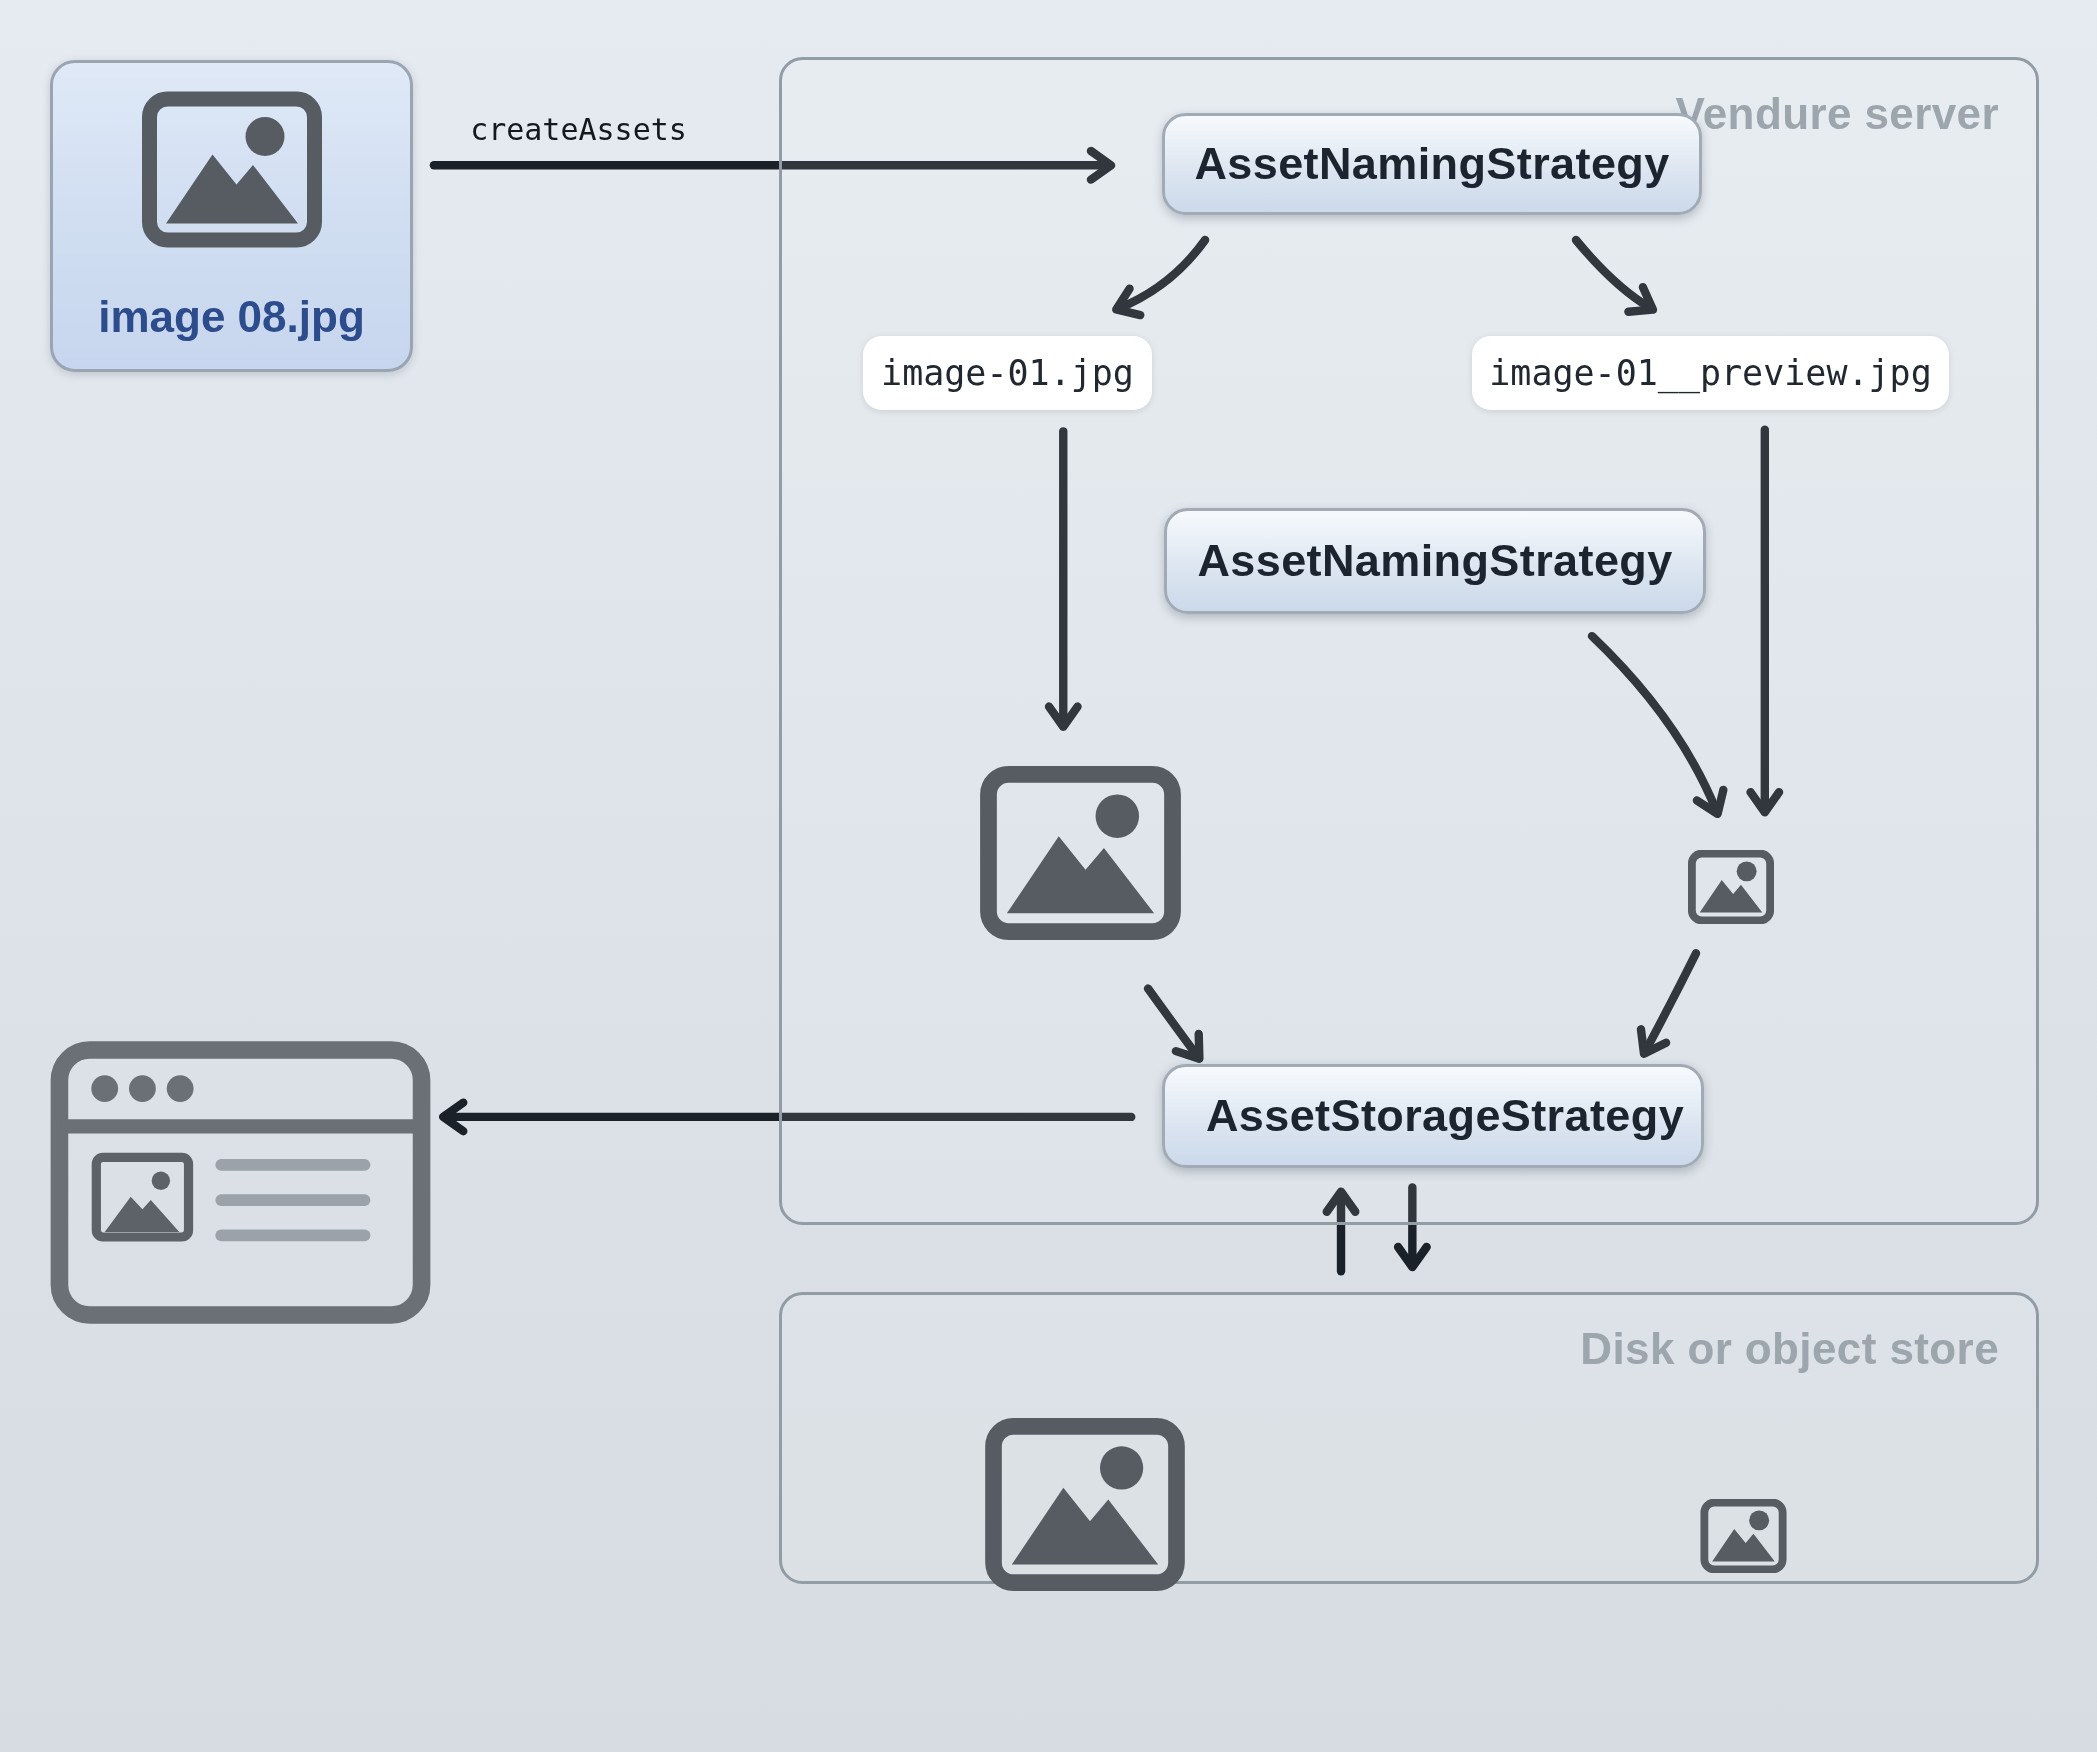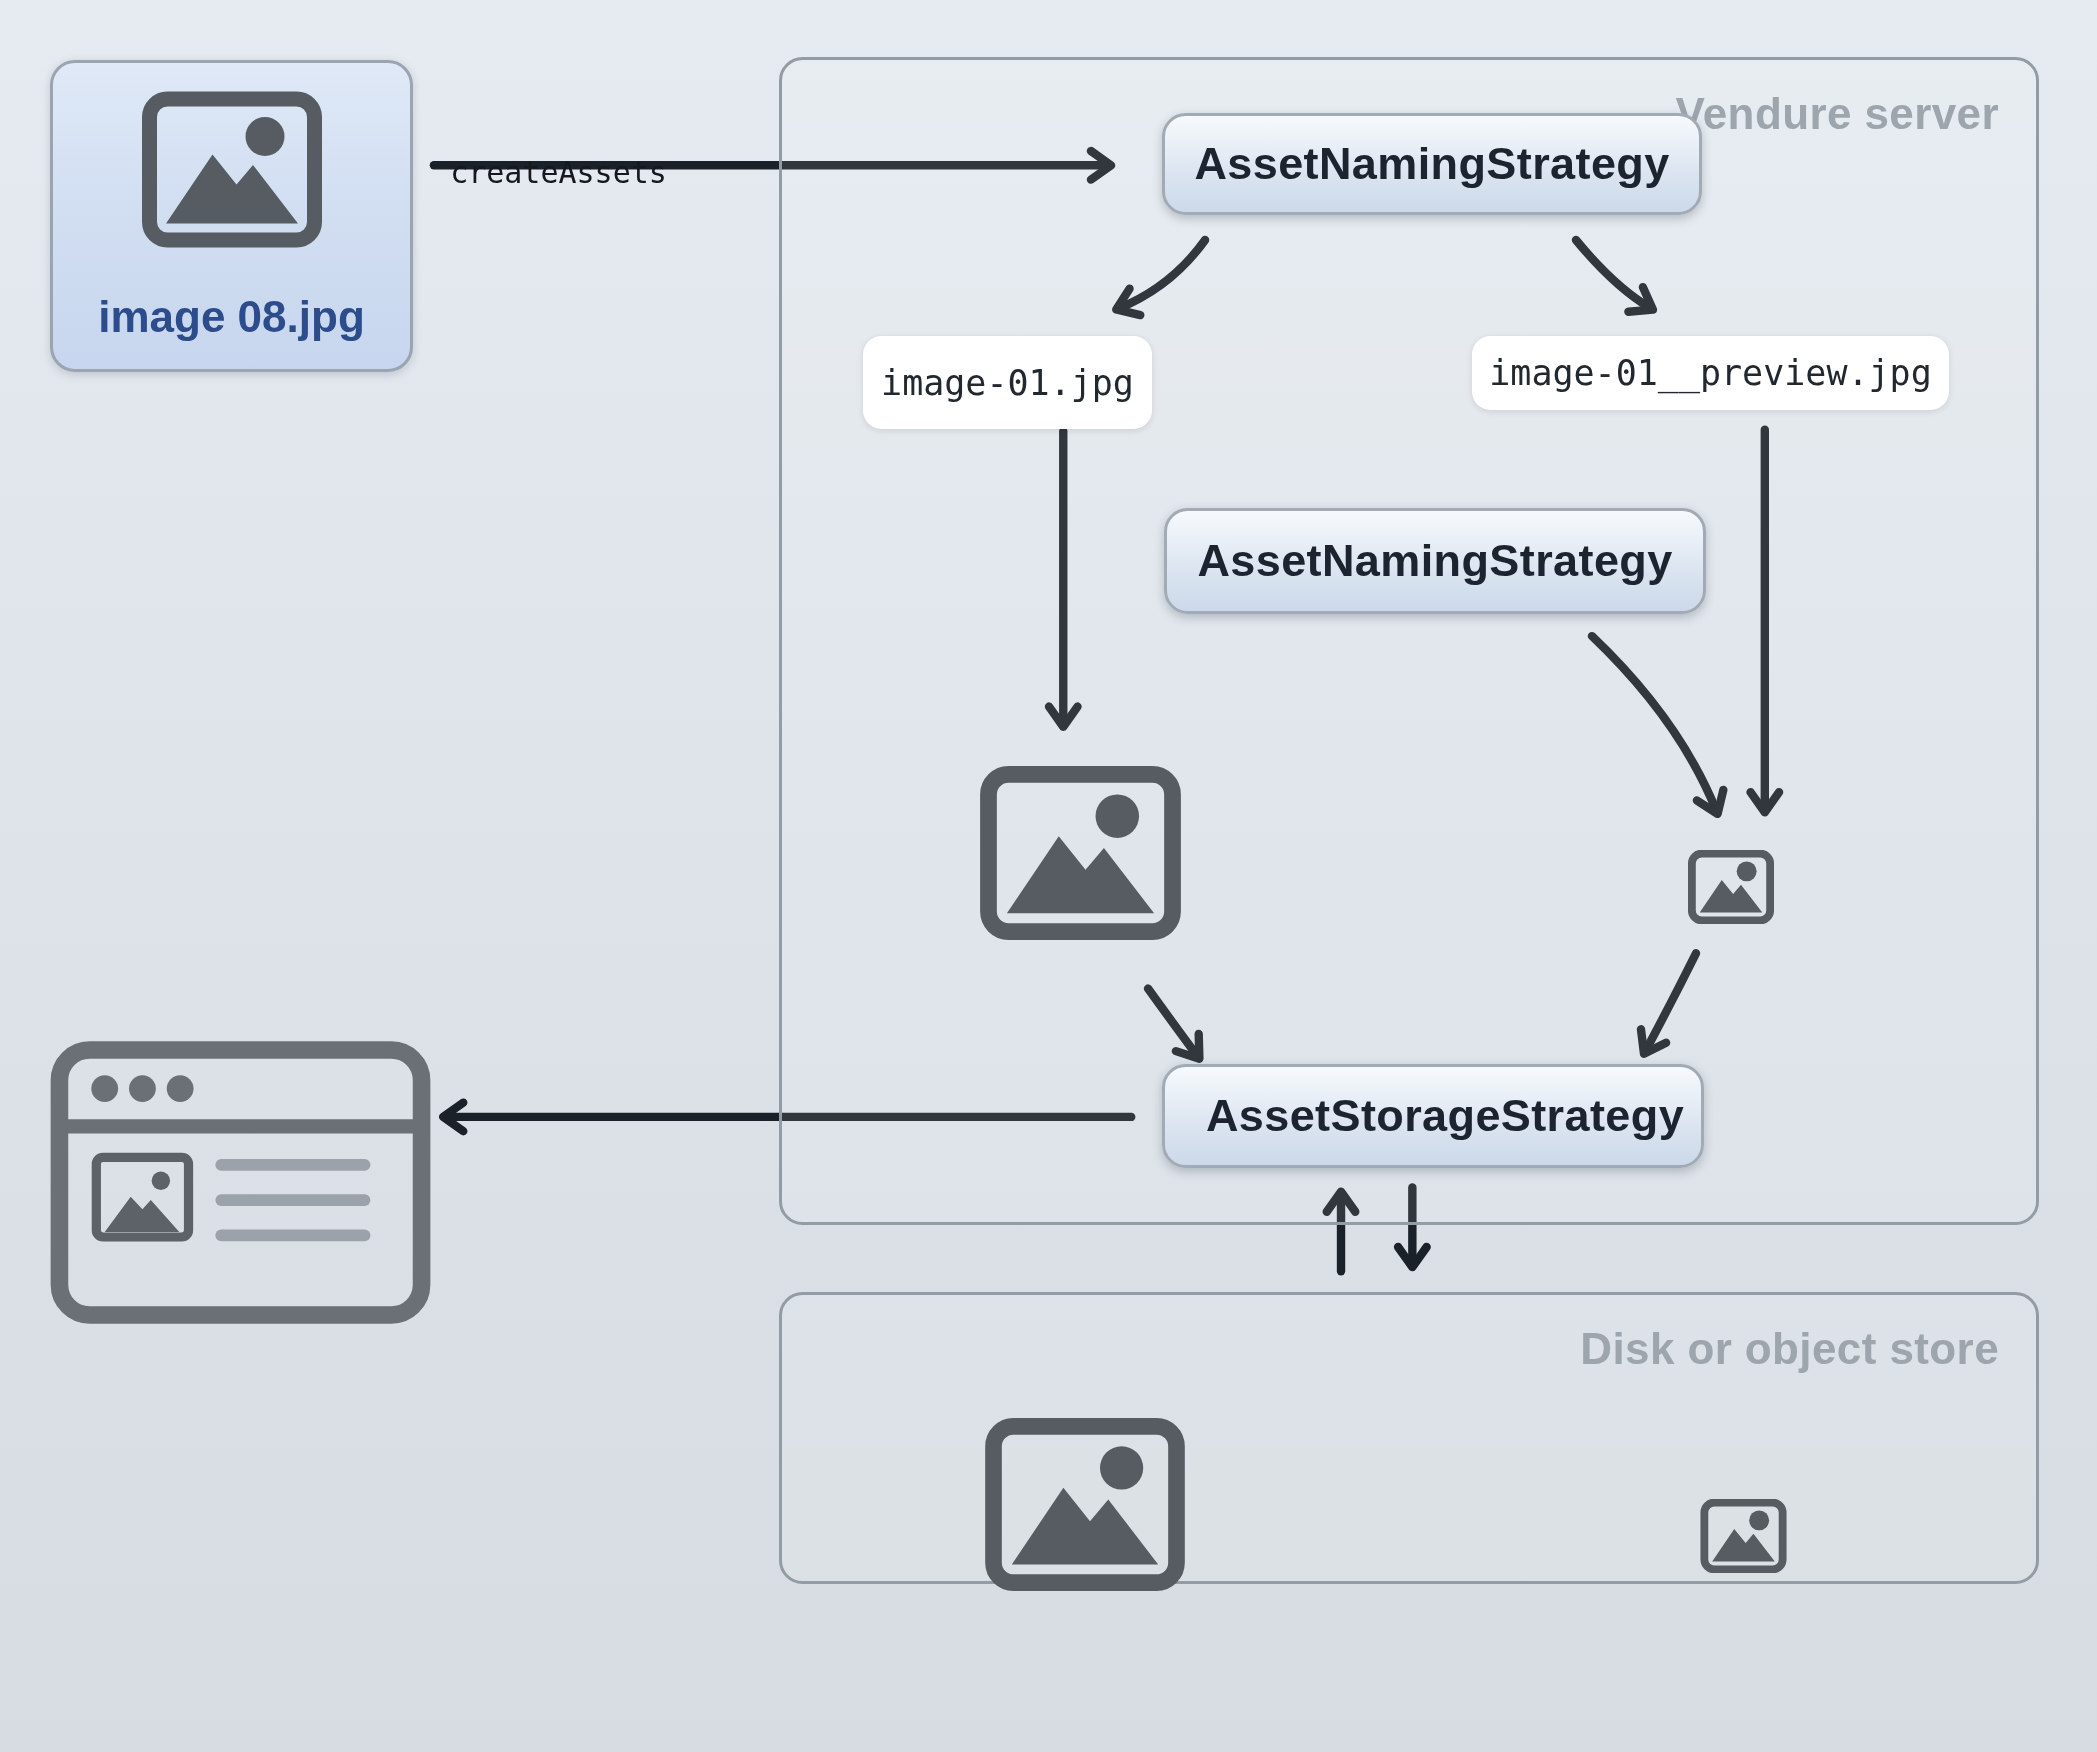--- a/index.html
+++ b/index.html
@@ -87,29 +87,29 @@
 
   <div class="abs upload-box" style="left:50px;top:60px;width:363px;height:312px;">
     <svg width="180" height="165" viewBox="0 0 120 104" style="margin-top:23.5px;">
       <rect x="5" y="5" width="110" height="94" rx="12" fill="none" stroke="#565c62" stroke-width="10"></rect>
       <circle cx="82" cy="30" r="13" fill="#565c62"></circle>
       <polygon points="16,88 47,42 63,62 74,49 104,88" fill="#565c62"></polygon>
     </svg>
     <div class="upload-label">image 08.jpg</div>
   </div>
 
-  <div class="abs flow-label" style="left:416px;top:112px;width:285px;margin-top:43px;">createAssets</div>
+  <div class="abs flow-label" style="left:436px;top:112px;width:285px;">createAssets</div>
 
   <div class="abs node-btn" style="left:1132px;top:113px;width:540px;height:102px;">AssetNamingStrategy</div>
 
   <div class="abs node-btn" style="left:1134px;top:508px;width:542px;height:106px;">AssetNamingStrategy</div>
 
   <div class="abs node-btn" style="left:1132px;top:1064px;width:542px;height:104px;padding-left:24px;">AssetStorageStrategy</div>
 
-  <div class="abs file-pill" style="left:863px;top:336px;width:289px;height:93px;">image-01.jpg</div>
+  <div class="abs file-pill" style="left:863px;top:336px;width:289px;height:74px;">image-01.jpg</div>
 
   <div class="abs file-pill" style="left:1472px;top:336px;width:477px;height:74px;">image-01__preview.jpg</div>
 
   <svg class="abs" style="left:980px;top:766px;" width="201" height="174" viewBox="0 0 120 104">
     <rect x="5" y="5" width="110" height="94" rx="12" fill="none" stroke="#565c62" stroke-width="10"></rect>
     <circle cx="82" cy="30" r="13" fill="#565c62"></circle>
     <polygon points="16,88 47,42 63,62 74,49 104,88" fill="#565c62"></polygon>
   </svg>
 
   <svg class="abs" style="left:1688px;top:850px;" width="86" height="74" viewBox="0 0 120 104">

